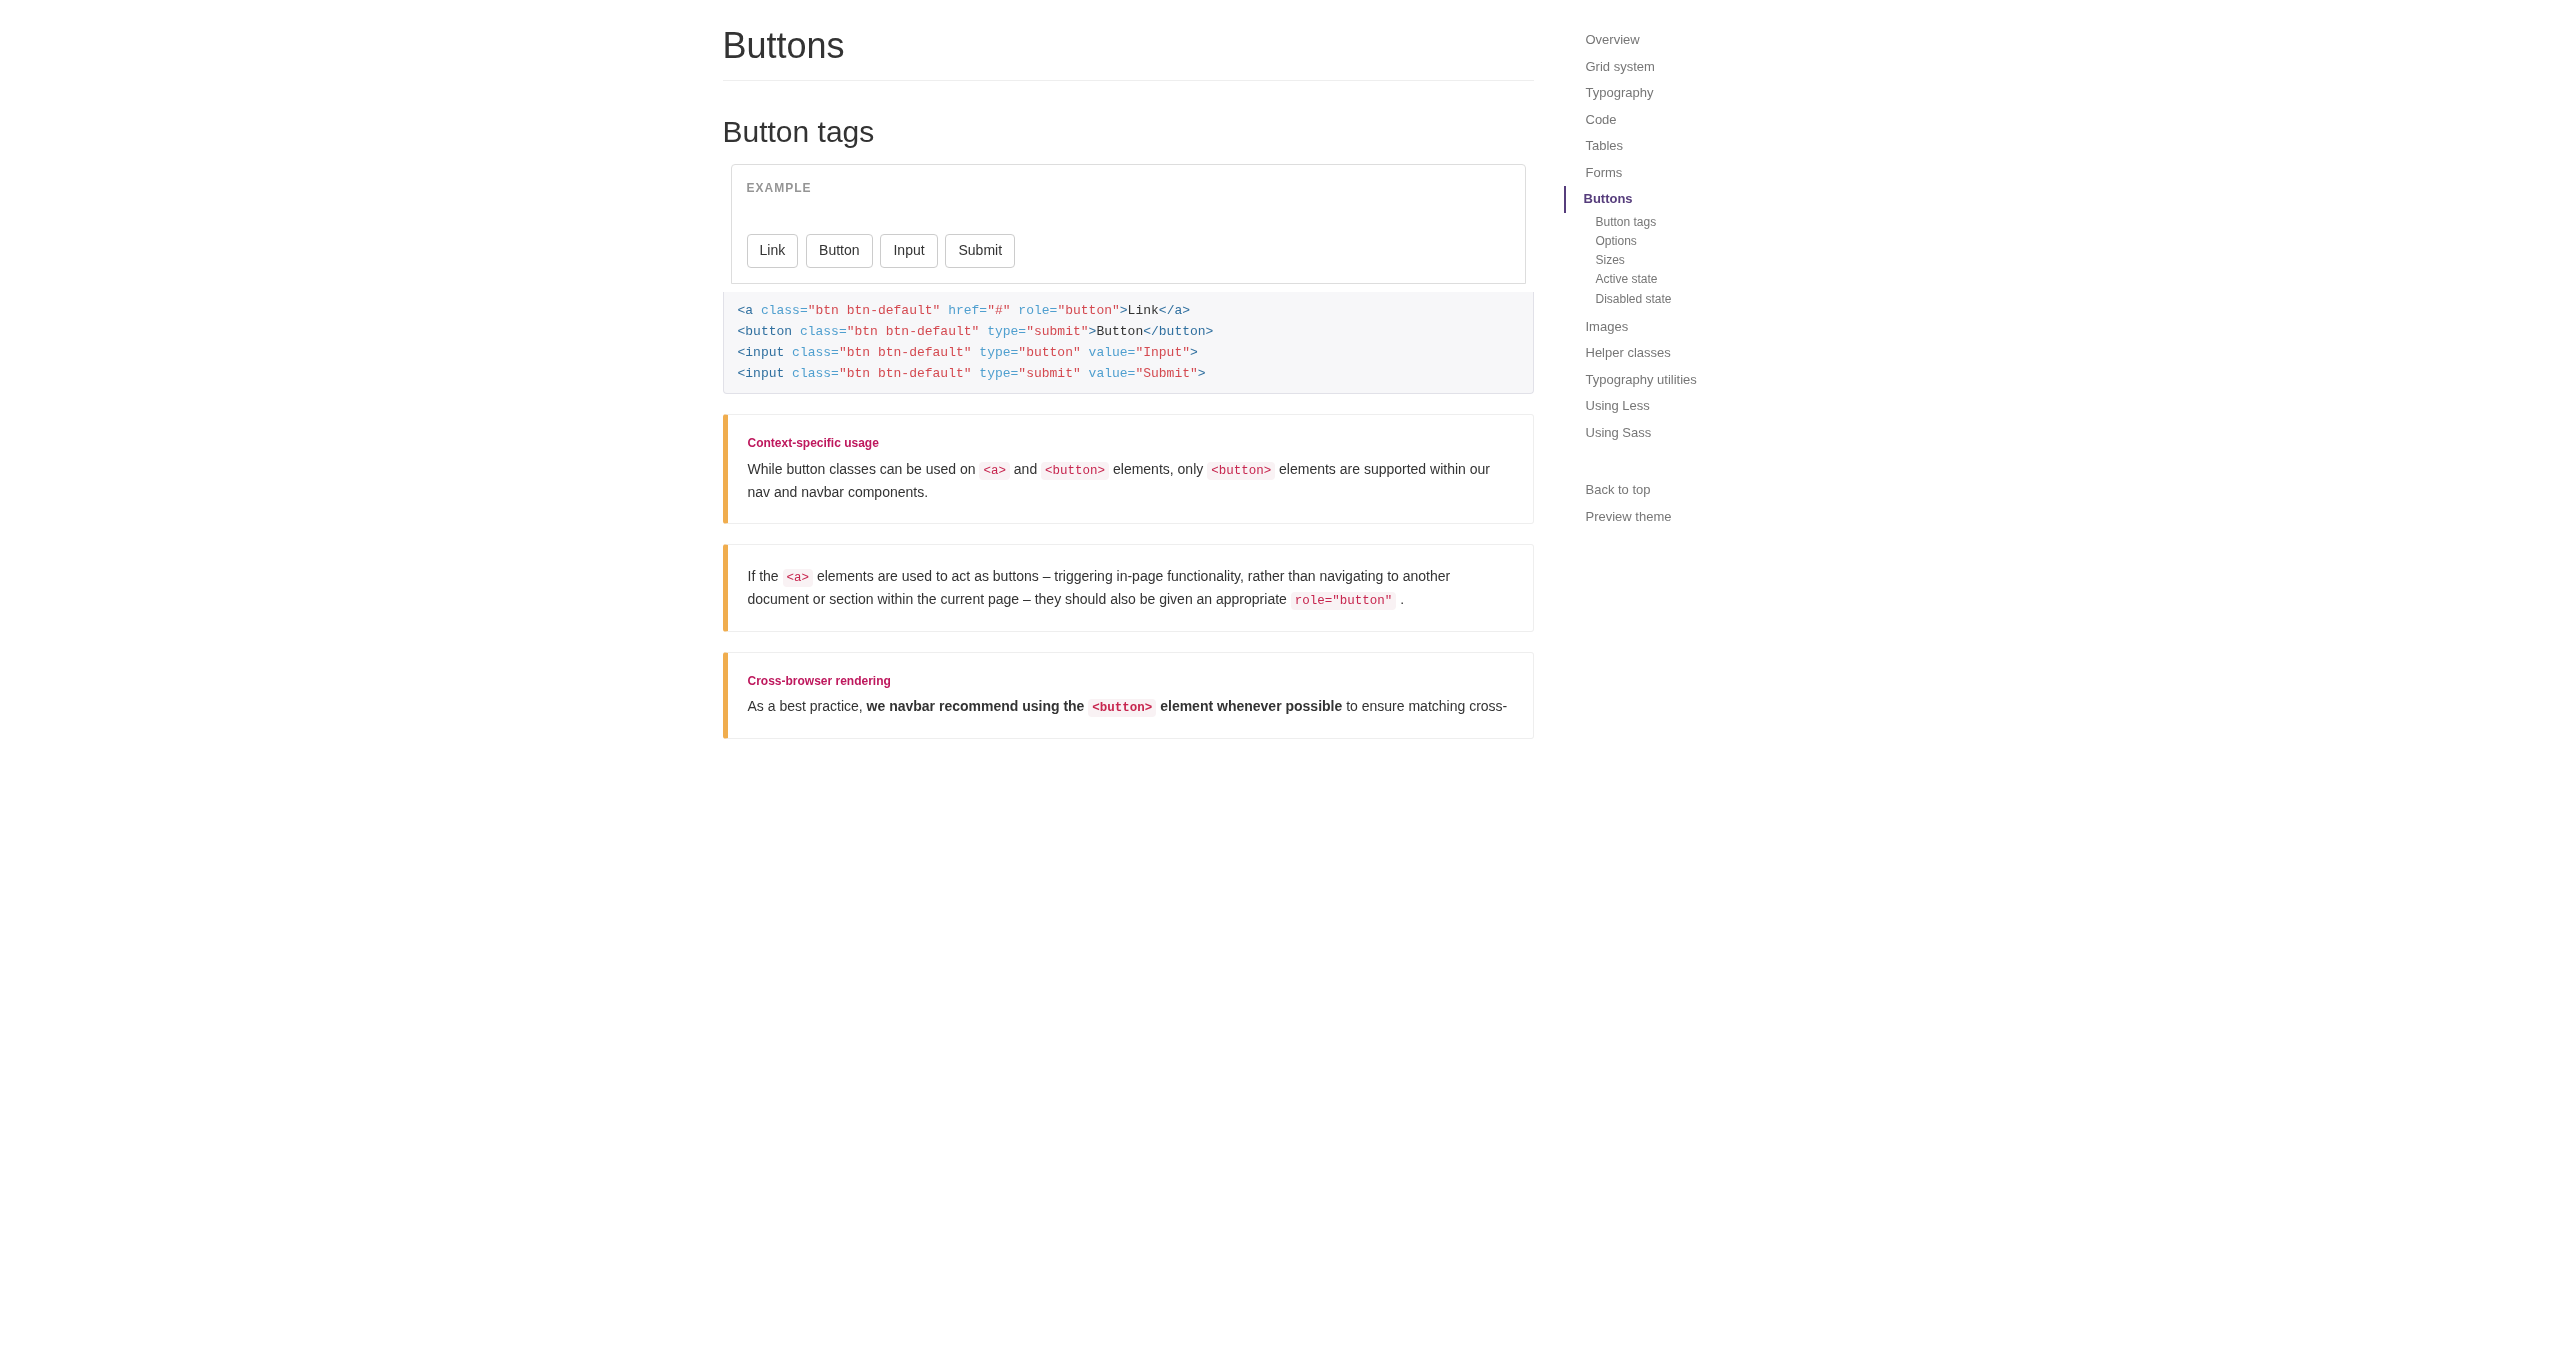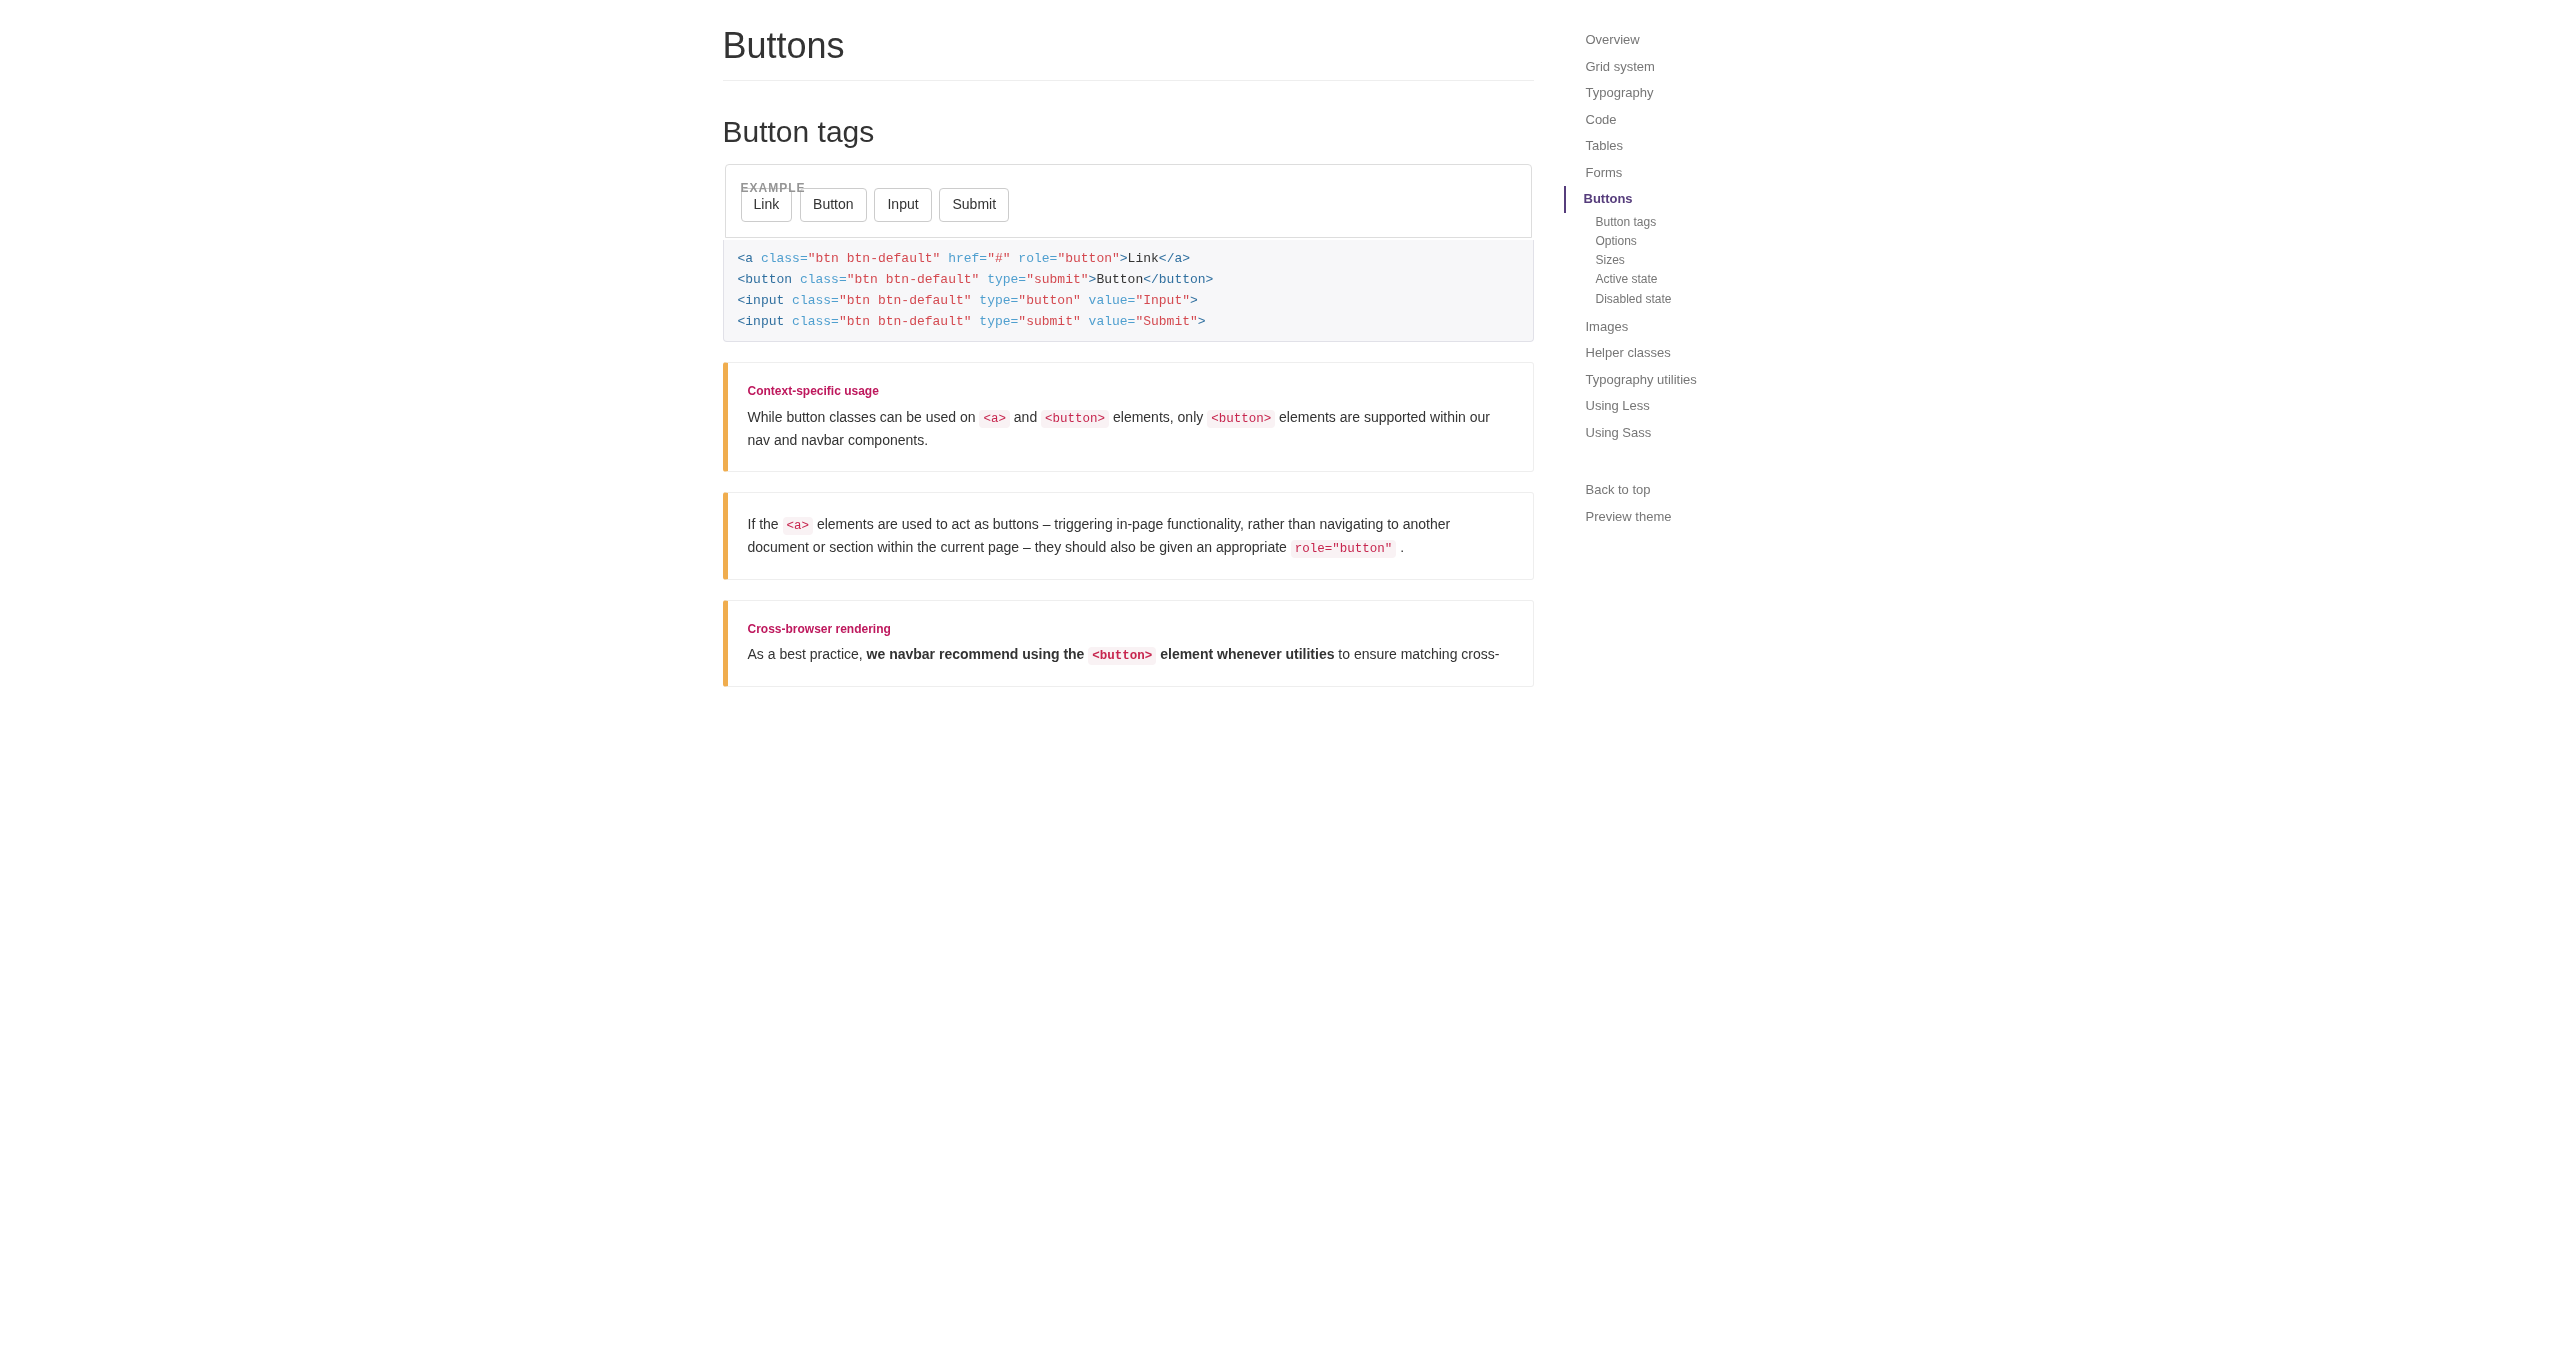--- a/index.html
+++ b/index.html
@@ -51,24 +51,24 @@
     font-size: 12.5px;
     color: #c7254e;
     background: #f9f2f4;
     padding: 2px 4px;
     border-radius: 4px;
     white-space: nowrap;
   }
   
   .bs-example {
     position: relative;
-    padding: 23px 15px 15px;
+    padding: 69px 15px 15px;
     border: 1px solid #ddd;
     border-radius: 4px 4px 0 0;
-    margin: 2px;
+    margin: 8px;
   }
   .bs-example-label {
     position: absolute;
     top: 15px;
     left: 15px;
     font-size: 12px;
     font-weight: 700;
     color: #959595;
     text-transform: uppercase;
     letter-spacing: 1px;
@@ -193,21 +193,21 @@
 
     <div class="bs-callout">
       <p>
         <span>If the </span><code class="inline">&lt;a&gt;</code><span> elements are used to act as buttons – triggering in-page functionality, rather than navigating to another document or section within the current page – they should also be given an appropriate </span><code class="inline">role="button"</code><span> .</span>
       </p>
     </div>
 
     <div class="bs-callout">
       <h4>Cross-browser rendering</h4>
       <p>
-        <span>As a best practice, </span><strong><span>we navbar recommend using the </span><code class="inline">&lt;button&gt;</code><span> element whenever utilities</span></strong><span> to ensure matching cross-</span>
+        <span>As a best practice, </span><strong><span>we navbar recommend using the </span><code class="inline">&lt;button&gt;</code><span> element whenever possible</span></strong><span> to ensure matching cross-</span>
       </p>
     </div>
   </div>
 
   <div class="sidebar">
     <ul class="bs-sidenav">
       <li>
           <a>Overview</a>
         </li>
       <li>

